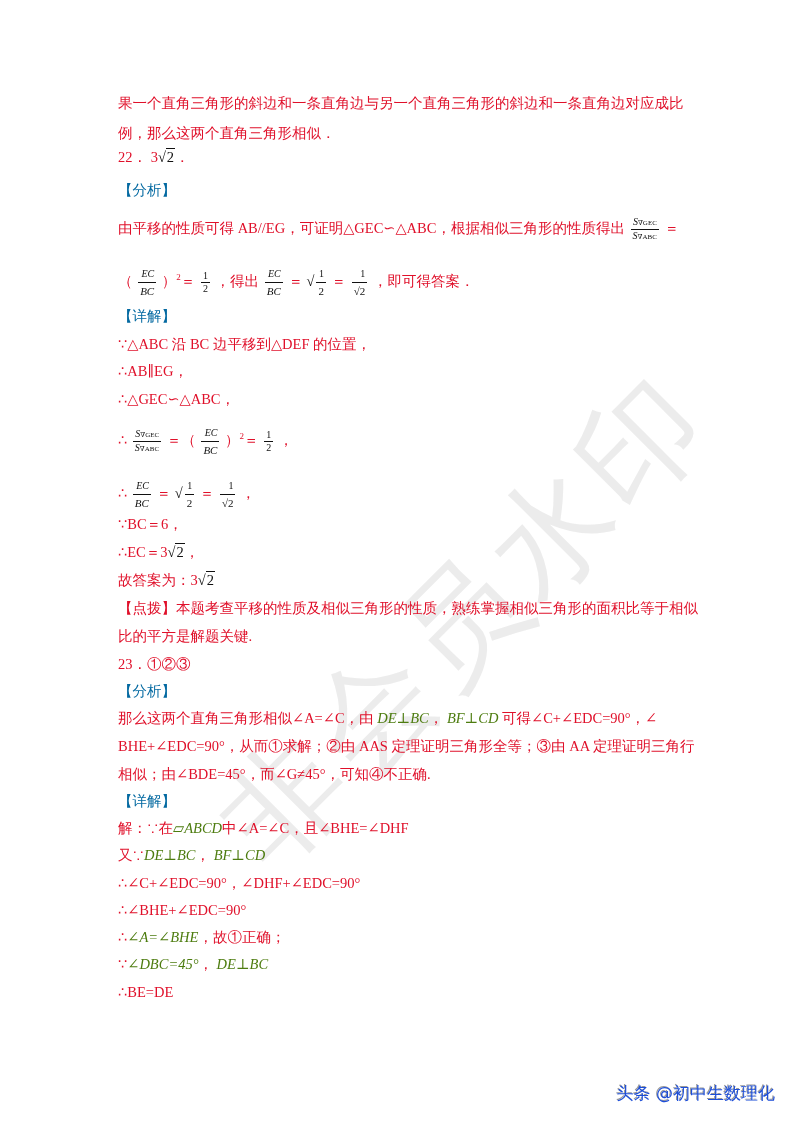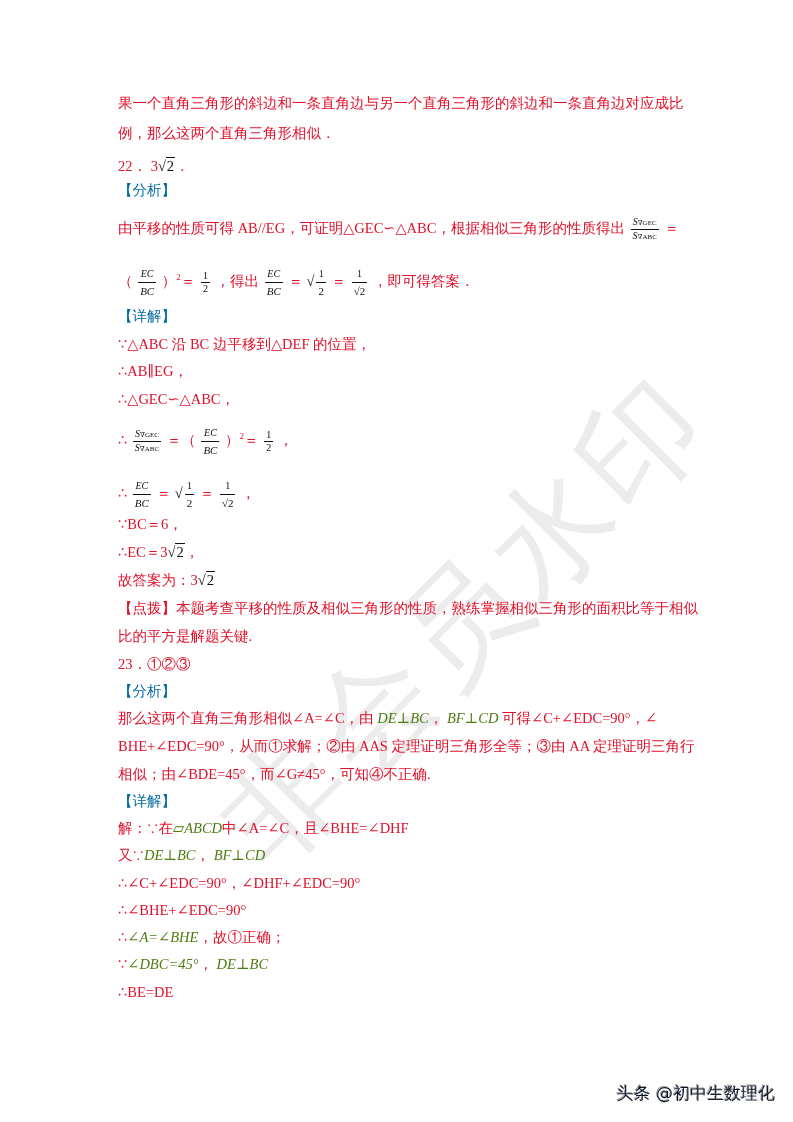--- a/index.html
+++ b/index.html
@@ -3,46 +3,46 @@
 <meta charset="utf-8">
 <style>
   html, body { margin:0; padding:0; background:#ffffff; }
   body { width:793px; height:1122px; position:relative; overflow:hidden;
          font-family:"Liberation Serif","DejaVu Serif",serif; }
   .page { position:absolute; left:0; top:0; width:793px; height:1122px; }
   .line { position:absolute; left:118px; color:#e0102a; font-size:14.5px; white-space:nowrap; line-height:20px; }
   .blk { color:#111; }
   .it { font-style:italic; color:#4d7c0f; }
   .hdr { color:#0369a1; }
-  .frac { display:inline-block; vertical-align:middle; text-align:center; margin:0 2px; }
+  .frac { display:inline-block; vertical-align:middle; text-align:right; margin:0 2px; }
   .frac .num { display:block; border-bottom:1px solid #111; padding:0 2px; line-height:16px; font-size:10px; }
   .frac .den { display:block; line-height:16px; font-size:11px; padding:0 2px; }
   .frac.small .num, .frac.small .den { font-size:10px; line-height:12px; }
   .frac.blk .num, .frac.blk .den { color:#111; }
   .sub { font-size:7px; font-style:normal; }
   .sqrt { display:inline-block; color:#111; }
   .sqrt .rad { border-top:1px solid #111; padding:0 1px; }
   .sup { font-size:9px; vertical-align:super; }
   .watermark { position:absolute; left:150px; top:540px; font-family:"DejaVu Sans",sans-serif;
                font-size:120px; color:rgba(200,200,200,0.35); transform:rotate(-45deg);
                transform-origin:center; white-space:nowrap; letter-spacing:6px; pointer-events:none; }
   .footer { position:absolute; right:18px; top:1082px; font-family:"DejaVu Sans",sans-serif;
-            font-size:17px; color:#0f172a; text-shadow:1px 1px 0 #fff, -1px -1px 0 #999; }
+            font-size:17px; color:#1d4ed8; text-shadow:1px 1px 0 #fff, -1px -1px 0 #999; }
 </style>
 </head>
 <body>
 
 <div class="page">
 
   <div class="watermark">非会员水印</div>
 
   <div class="line" style="top:123px">例，那么这两个直角三角形相似．</div>
   <div class="line" style="top:93px">果一个直角三角形的斜边和一条直角边与另一个直角三角形的斜边和一条直角边对应成比</div>
 
-  <div class="line" style="top:156px">
+  <div class="line" style="top:147px">
     <span>22．</span>
     <span>3</span><span class="sqrt">√<span class="rad">2</span></span><span>．</span>
   </div>
 
   <div class="line hdr" style="top:180px">【分析】</div>
 
   <div class="line" style="top:216px">
     <span>由平移的性质可得 AB//EG，可证明△GEC∽△ABC，根据相似三角形的性质得出</span>
     <span class="frac small blk">
       <span class="num it"><span>S</span><span class="sub">∇GEC</span></span>

